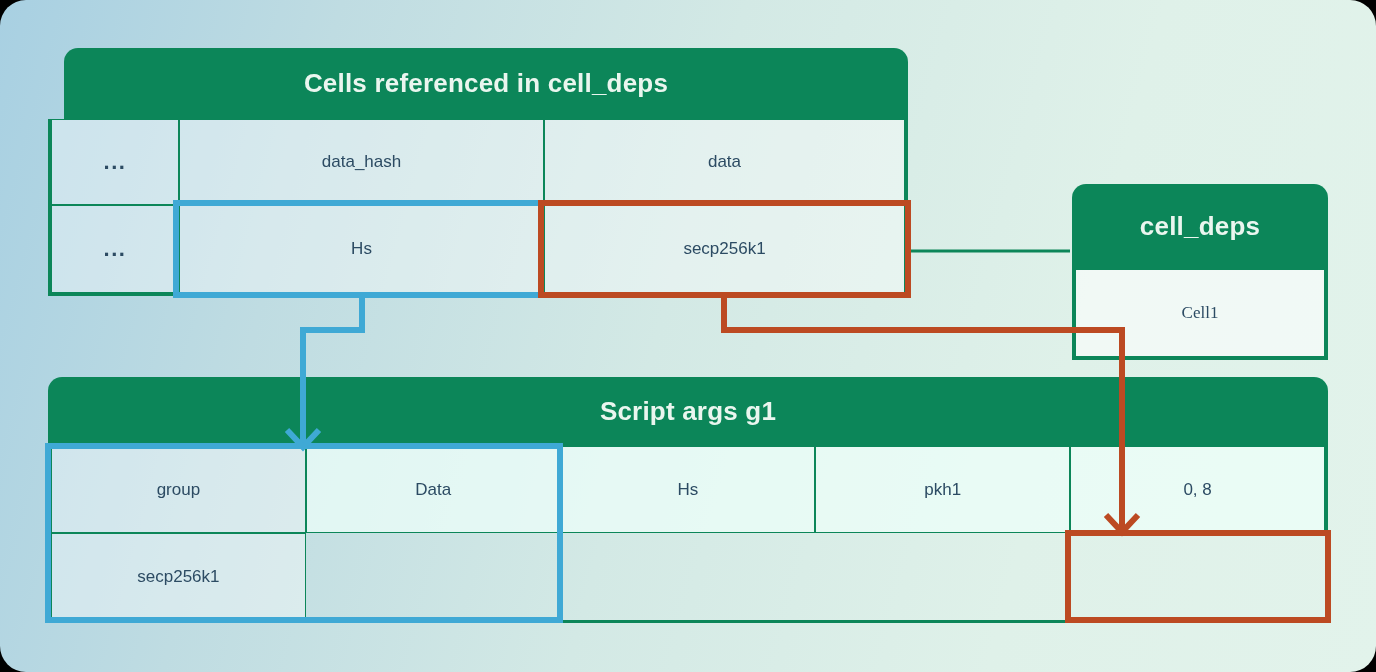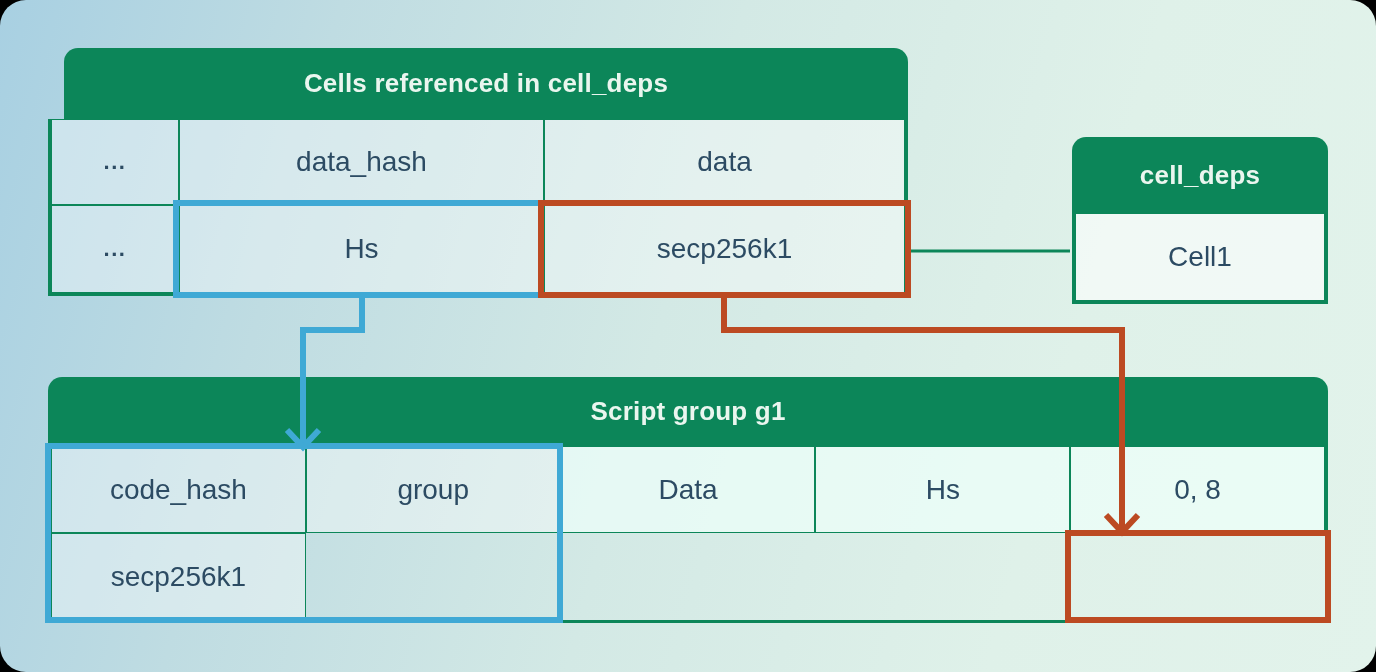--- a/index.html
+++ b/index.html
@@ -37,37 +37,37 @@
   .tgrid {
     display: grid;
     border: 3px solid var(--green);
     border-top: none;
   }
   .cell {
     border: 1.5px solid var(--green);
     display: flex;
     align-items: center;
     justify-content: center;
-    font-size: 28px;
+    font-size: 17px;
     color: var(--cell-text);
   }
   .shade-a { background: rgba(255,255,255,0.38); }
   .shade-mid { background: rgba(255,255,255,0.55); }
   .shade-b { background: rgba(237,255,249,0.72); }
   .ellipsis { font-weight: 700; letter-spacing: 1.5px; font-size: 22px; }
 
   
   .tbl-referenced { left: 48px; top: 48px; width: 860px; }
   .tbl-referenced .thead { height: 71px; margin-left: 16px; }
   .tbl-referenced .tgrid { grid-template-columns: 128px 365px 1fr; grid-template-rows: 86px 88px; }
 
   
   .tbl-celldeps { left: 1072px; top: 137px; width: 256px; }
-  .tbl-celldeps .thead { height: 76px; }
-  .tbl-celldeps .tgrid { grid-template-columns: 1fr; grid-template-rows: 88px; }
+  .tbl-celldeps .thead { height: 85px; margin-top: 47px; }
+  .tbl-celldeps .tgrid { grid-template-columns: 1fr; grid-template-rows: 88px; font-family: Liberation Serif, serif; }
 
   
   .tbl-scriptgroup { left: 48px; top: 377px; width: 1280px; }
   .tbl-scriptgroup .thead { height: 69px; }
   .tbl-scriptgroup .tgrid { grid-template-columns: repeat(5, 1fr); grid-template-rows: 87px 87px; }
 
   
   .hl { position: absolute; border: 6px solid; background: transparent; z-index: 5; }
   .hl-blue { border-color: var(--blue); }
   .hl-red { border-color: var(--red); }
@@ -102,26 +102,26 @@
   </div>
 
   <div class="tbl tbl-celldeps">
     <div class="thead">cell_deps</div>
     <div class="tgrid">
       <div class="cell shade-mid">Cell1</div>
     </div>
   </div>
 
   <div class="tbl tbl-scriptgroup">
-    <div class="thead">Script group g1</div>
+    <div class="thead">Script args g1</div>
     <div class="tgrid">
-      <div class="cell shade-a">code_hash</div>
       <div class="cell shade-a">group</div>
       <div class="cell shade-b">Data</div>
       <div class="cell shade-b">Hs</div>
+      <div class="cell shade-b">pkh1</div>
       <div class="cell shade-b">0, 8</div>
       <div class="cell shade-a">secp256k1</div>
     </div>
   </div>
 
   <div class="hl hl-blue hl-blue-top"></div>
   <div class="hl hl-red hl-red-top"></div>
   <div class="hl hl-blue hl-blue-bottom"></div>
   <div class="hl hl-red hl-red-bottom"></div>
 

